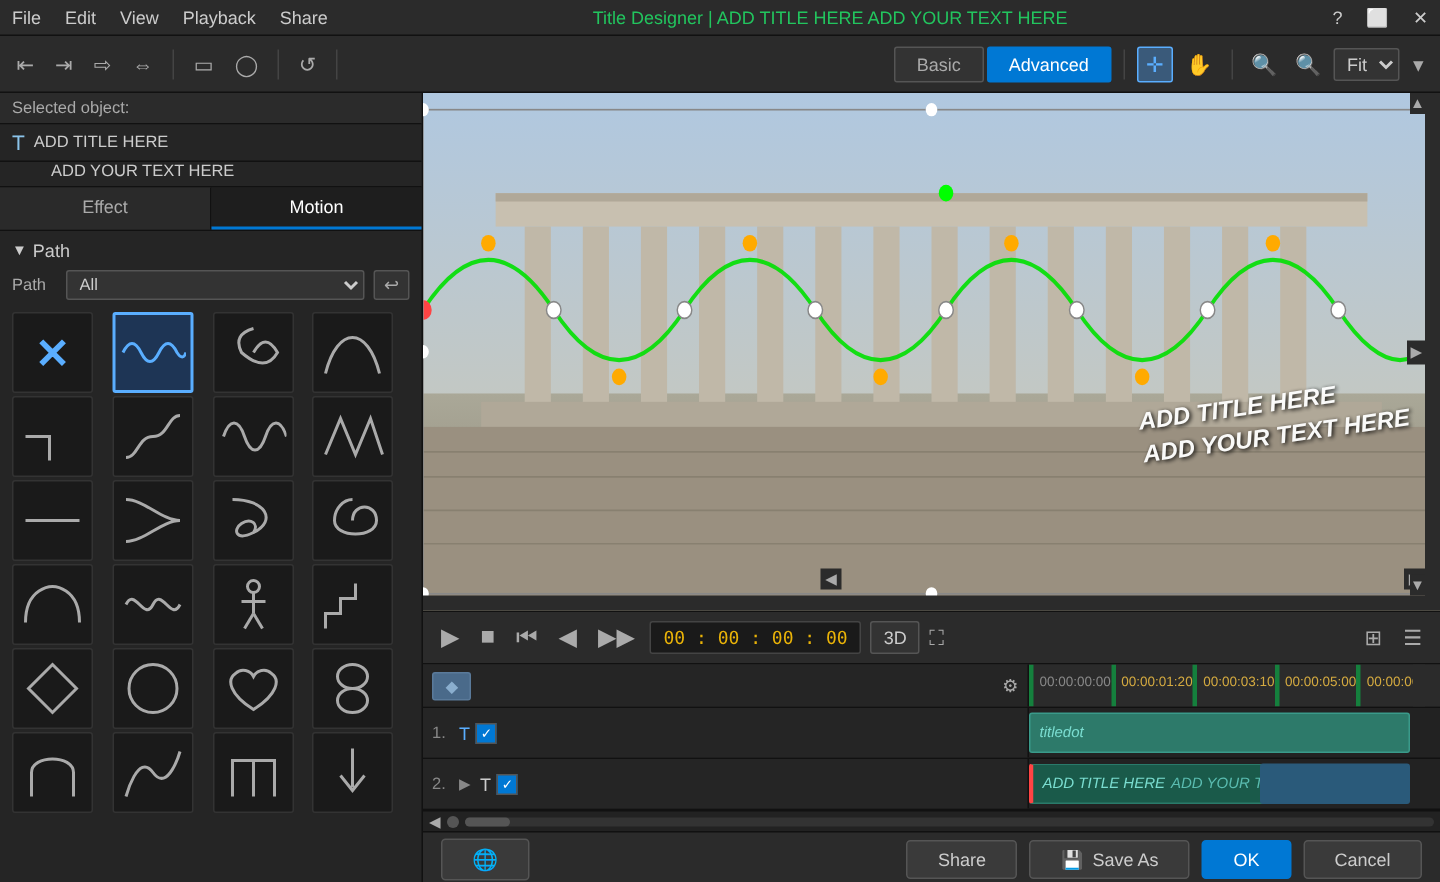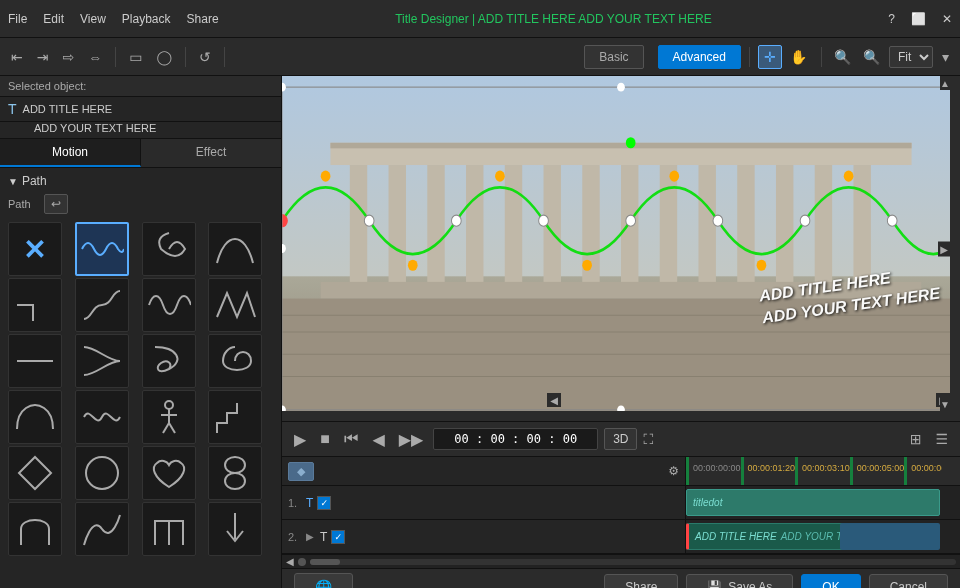--- a/index.html
+++ b/index.html
@@ -1,28 +1,28 @@
 <!DOCTYPE html>
 <html><head>
   <meta charset="utf-8">
   <style>
     * { box-sizing: border-box; margin: 0; padding: 0; }
     body { background: #1e1e1e; color: #ccc; font-family: 'Segoe UI', Arial, sans-serif; font-size: 12px; width: 960px; height: 588px; overflow: hidden; }
 
     
-    .menu-bar { background: #2b2b2b; height: 38px; display: flex; align-items: center; padding: 0 8px; gap: 16px; border-bottom: 1px solid #111; }
+    .menu-bar { background: #2b2b2b; height: 24px; display: flex; align-items: center; padding: 0 8px; gap: 16px; border-bottom: 1px solid #111; }
     .menu-item { color: #ccc; font-size: 12px; cursor: pointer; }
     .title-bar-center { flex: 1; text-align: center; color: #22c55e; font-size: 12px; }
 
     
     .toolbar { background: #2b2b2b; height: 38px; display: flex; align-items: center; padding: 0 6px; gap: 4px; border-bottom: 1px solid #111; }
     .toolbar-btn { background: none; border: none; color: #aaa; cursor: pointer; padding: 3px 5px; font-size: 14px; border-radius: 2px; }
     .toolbar-sep { width: 1px; height: 20px; background: #444; margin: 0 4px; }
     .toolbar-spacer { flex: 1; }
-    .mode-group { display: flex; gap: 14px; margin-left: 48px; }
+    .mode-group { display: flex; gap: 2px; margin-left: 48px; }
     .mode-btn { background: #333; border: 1px solid #555; color: #aaa; padding: 4px 14px; font-size: 12px; cursor: pointer; border-radius: 2px; }
     .mode-btn.active { background: #0078d4; border-color: #0078d4; color: #fff; }
     .zoom-group { display: flex; align-items: center; gap: 4px; }
     .zoom-btn { background: none; border: none; color: #aaa; cursor: pointer; font-size: 14px; padding: 2px 4px; }
     .zoom-select { background: #333; border: 1px solid #555; color: #ccc; padding: 2px 4px; font-size: 12px; border-radius: 2px; }
 
     
     .main-layout { display: flex; height: calc(588px - 22px - 38px); }
 
     
@@ -56,21 +56,21 @@
     .right-area { flex: 1; display: flex; flex-direction: column; background: #1e1e1e; }
 
     
     .preview-area { flex: 1; background: #111; position: relative; overflow: hidden; min-height: 260px; }
     .preview-scrollbar-v { position: absolute; right: 0; top: 0; bottom: 0; width: 10px; background: #2b2b2b; }
     .preview-scrollbar-h { position: absolute; left: 0; right: 10px; bottom: 0; height: 10px; background: #2b2b2b; }
 
     
     .playback-bar { background: #2b2b2b; height: 36px; display: flex; align-items: center; padding: 0 8px; gap: 6px; border-top: 1px solid #111; border-bottom: 1px solid #111; }
     .play-btn { background: none; border: none; color: #aaa; font-size: 16px; cursor: pointer; padding: 2px 4px; }
-    .time-display { background: #1a1a1a; border: 1px solid #444; color: #ffffff; font-size: 12px; padding: 3px 20px; font-family: monospace; border-radius: 2px; }
+    .time-display { background: #1a1a1a; border: 1px solid #444; color: #eab308; font-size: 12px; padding: 3px 8px; font-family: monospace; border-radius: 2px; }
     .three-d-btn { background: #333; border: 1px solid #555; color: #ccc; font-size: 12px; padding: 3px 8px; border-radius: 2px; cursor: pointer; }
     .playback-spacer { flex: 1; }
     .view-btn { background: none; border: none; color: #aaa; cursor: pointer; font-size: 14px; padding: 2px 4px; }
 
     
     .timeline-area { background: #222; flex-shrink: 0; }
     .timeline-header { display: flex; border-bottom: 1px solid #111; }
     .timeline-left-header { width: 404px; background: #252525; display: flex; align-items: center; justify-content: space-between; padding: 0 6px; height: 28px; flex-shrink: 0; border-right: 1px solid #111; }
     .timeline-ruler { flex: 1; background: #2b2b2b; height: 28px; display: flex; align-items: flex-end; padding-bottom: 2px; overflow: hidden; position: relative; border-right: 8px solid #2b2b2b; }
     .ruler-marks { position: absolute; bottom: 0; left: 0; right: 0; height: 100%; display: flex; }
@@ -153,31 +153,34 @@
     <div class="selected-label">Selected object:</div>
     <div class="selected-object-row">
       <span class="selected-icon">T</span>
       <span class="selected-text">ADD TITLE HERE</span>
     </div>
     <div class="selected-object-row" style="padding-top:0; padding-bottom:4px;">
       <span style="width:20px;display:inline-block;"></span>
       <span class="selected-text">ADD YOUR TEXT HERE</span>
     </div>
     <div class="tabs-row">
+      <div class="tab">Effect</div>
       <div class="tab active">Motion</div>
-      <div class="tab">Effect</div>
     </div>
 
     <div class="path-panel">
       <div class="section-header">
         <span class="arrow">▼</span>
         <span>Path</span>
       </div>
       <div class="path-row">
         <span class="path-label">Path</span>
+        <select class="path-select">
+          <option>All</option>
+        </select>
         <button class="path-icon-btn">↩</button>
       </div>
 
       <div class="path-grid">
 
         <div class="path-cell">
           <span class="x-mark">✕</span>
         </div>
         <div class="path-cell selected">
           <svg viewBox="0 0 44 44" fill="none" stroke="#5aaeff" stroke-width="2">

